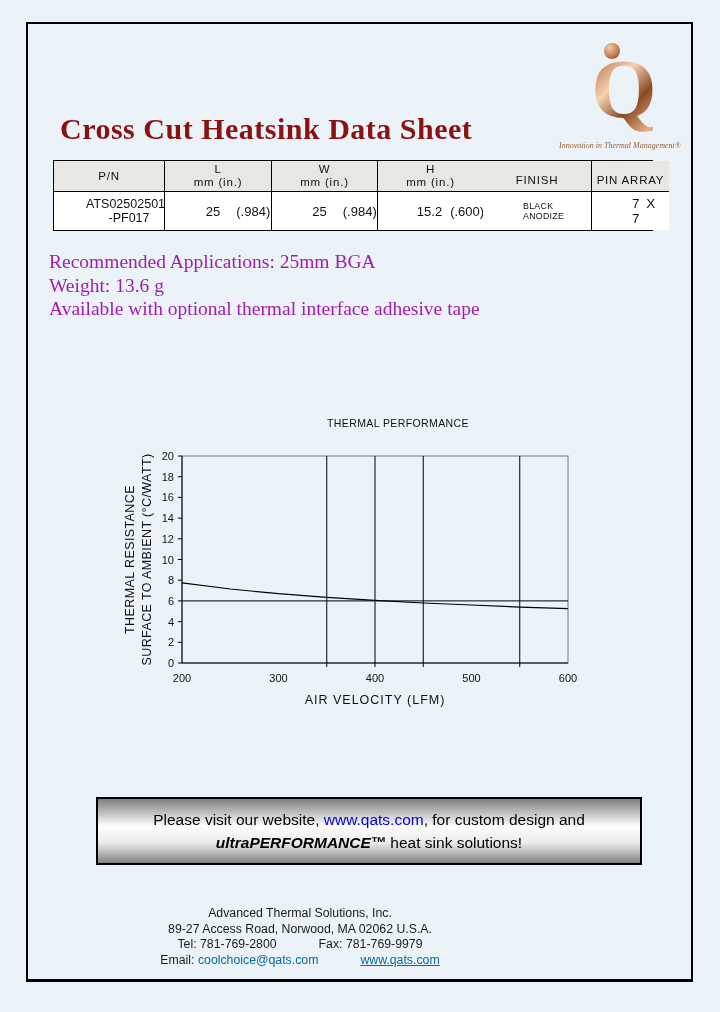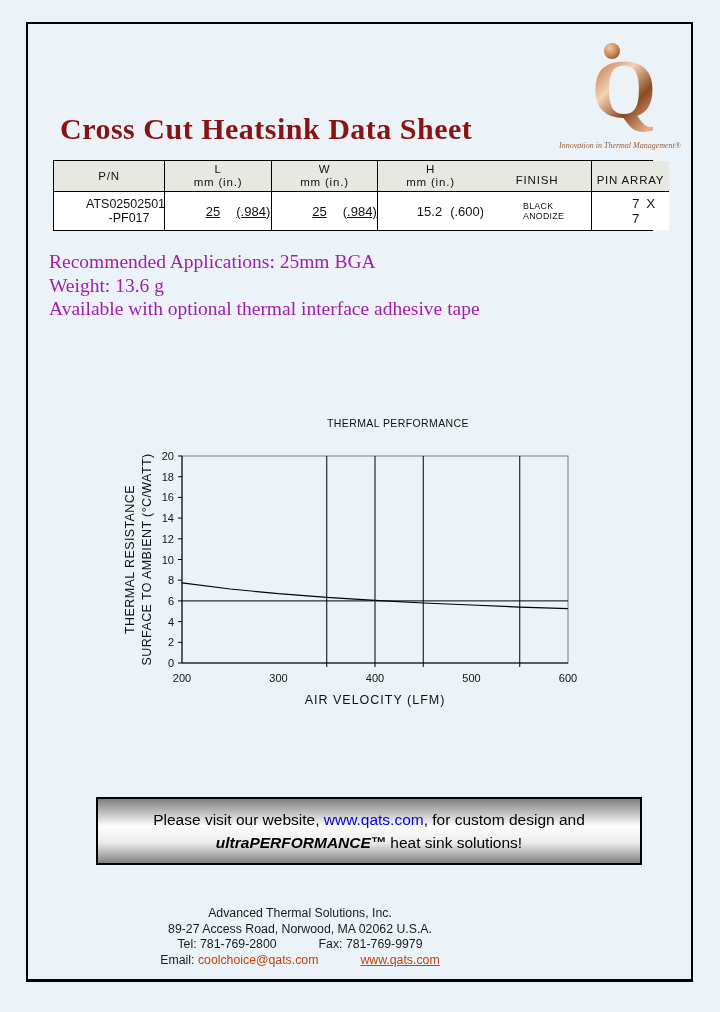--- a/index.html
+++ b/index.html
@@ -50,21 +50,21 @@
     display:flex;flex-direction:column;align-items:center;justify-content:center;
     border-bottom:1px solid #000;letter-spacing:.8px;line-height:13px;
   }
   .spec-table .dcell{
     background:#fff;height:38px;box-sizing:border-box;
     display:flex;align-items:center;justify-content:center;padding-left:40px;
   }
   .bR{border-right:1px solid #000;}
   .hcell.low{justify-content:flex-end;padding-bottom:4px;}
   .pn-val{flex-direction:column;font-size:12.5px;line-height:14px;text-align:center;}
-  .dim-val{gap:16px;font-size:13px;text-decoration:underline;}
+  .dim-val{gap:16px;font-size:13px;}
   .h-val{gap:8px;font-size:13px;}
   .finish-val{font-size:8.8px;letter-spacing:.3px;}
   .pin-val{font-size:13.5px;letter-spacing:1.5px;}
   
   .details{
     position:absolute;left:49px;top:250px;
     font-family:"Liberation Serif",serif;font-size:19.5px;line-height:23.5px;color:#a21caf;
   }
   
   .chart{position:absolute;left:110px;top:410px;width:490px;height:300px;}
@@ -79,21 +79,21 @@
     font-size:15.5px;color:#000;
   }
   .banner-line{line-height:23px;white-space:nowrap;}
   .banner-link{color:#0000e0;text-decoration:none;}
   .banner-brand{font-weight:bold;font-style:italic;margin-right:4px;}
   
   .footer{
     position:absolute;left:0;top:906px;width:600px;text-align:center;
     font-size:12.3px;line-height:15.5px;color:#1a1a1a;
   }
-  .footer a{color:#c2410c;text-decoration:none;}
+  .footer a{color:#0369a1;text-decoration:none;}
   .footer .gap{display:inline-block;width:42px;}
   .footer .underline{text-decoration:underline;}
 </style>
 </head>
 <body>
 
 <div class="page-frame"></div>
 
 <div class="logo">
   <div class="logo-q">Q</div>

